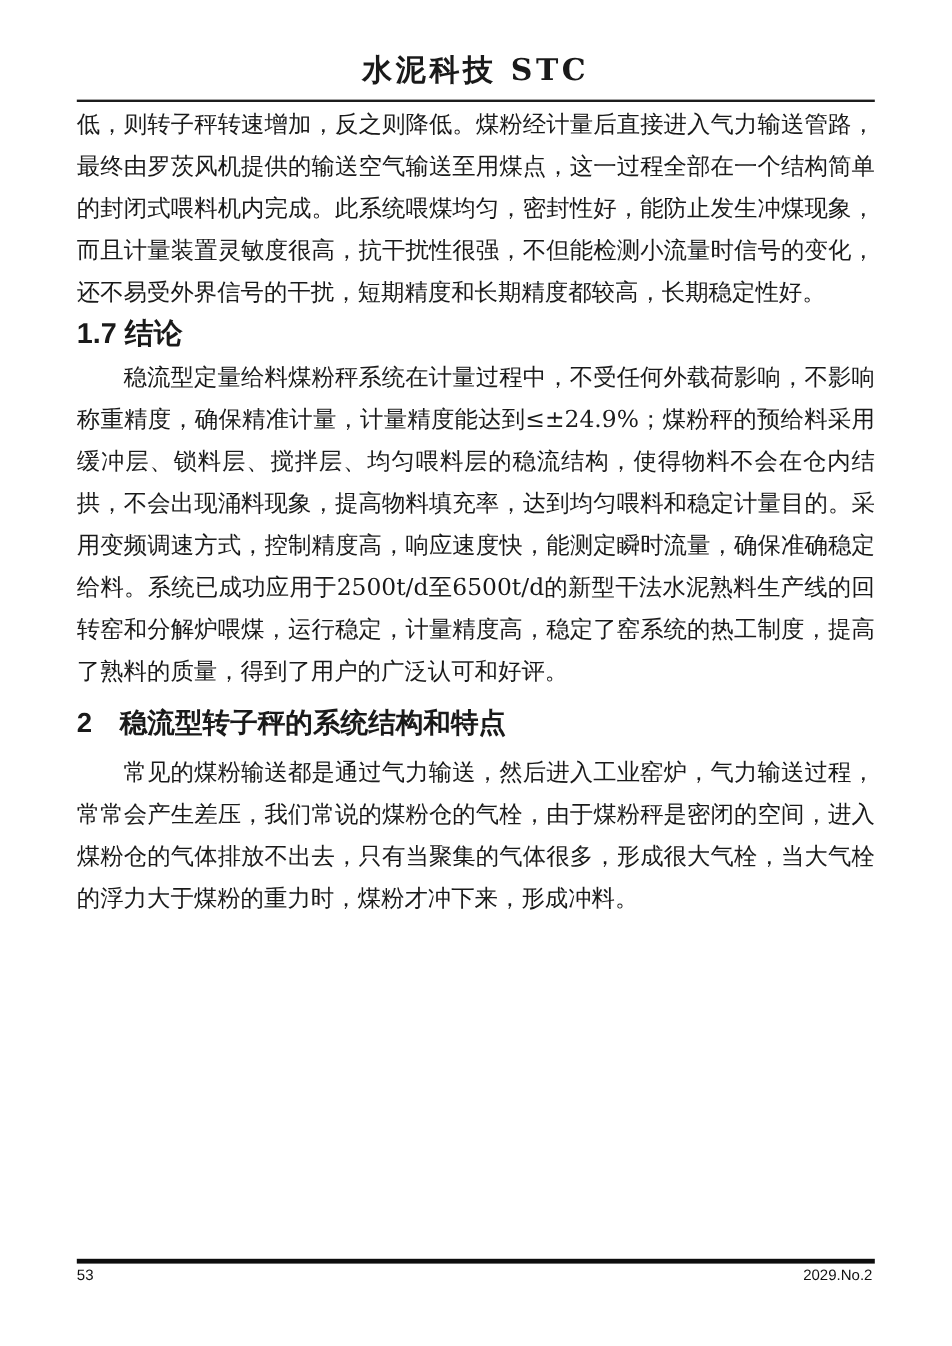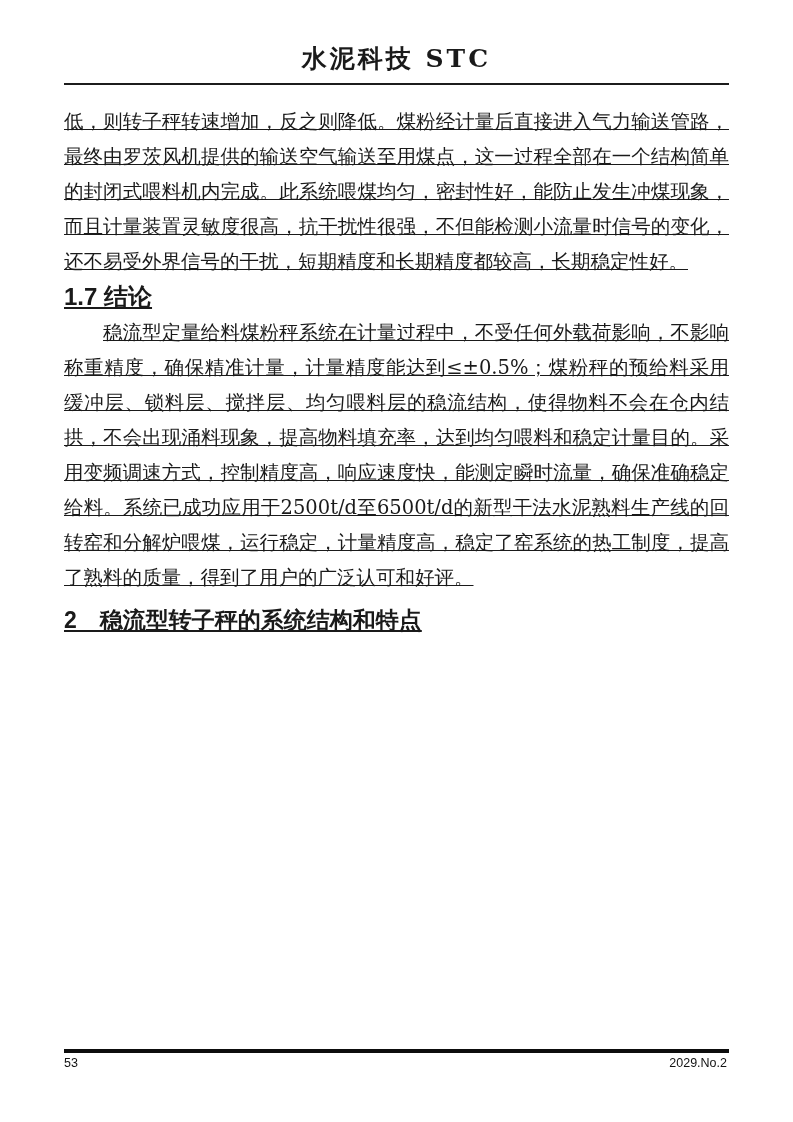--- a/index.html
+++ b/index.html
@@ -34,22 +34,21 @@
   .header-rule {
     border: none;
     border-top: 2.5px solid #1c1c1c;
     margin: 7px 0 0 0;
   }
   .body-text {
     font-size: 19.5px;
     line-height: 35px;
     text-align: justify;
     text-justify: inter-ideograph;
-    padding-top: 19px;
-    text-decoration: underline;
+    padding-top: 1px;
   }
   .para {
     margin: 0;
   }
   .para.indent {
     text-indent: 2em;
   }
   .h-sub {
     font-family: "Liberation Sans", "DejaVu Sans", sans-serif;
     font-weight: bold;
@@ -103,24 +102,25 @@
 
     <hr class="header-rule">
 
     <div class="body-text">
 
       <p class="para">低，则转子秤转速增加，反之则降低。煤粉经计量后直接进入气力输送管路，最终由罗茨风机提供的输送空气输送至用煤点，这一过程全部在一个结构简单的封闭式喂料机内完成。此系统喂煤均匀，密封性好，能防止发生冲煤现象，而且计量装置灵敏度很高，抗干扰性很强，不但能检测小流量时信号的变化，还不易受外界信号的干扰，短期精度和长期精度都较高，长期稳定性好。</p>
 
       <h3 class="h-sub">1.7 结论</h3>
 
 
-      <p class="para indent">稳流型定量给料煤粉秤系统在计量过程中，不受任何外载荷影响，不影响称重精度，确保精准计量，计量精度能达到≤±0.5%；煤粉秤的预给料采用缓冲层、锁料层、搅拌层、均匀喂料层的稳流结构，使得物料不会在仓内结拱，不会出现涌料现象，提高物料填充率，达到均匀喂料和稳定计量目的。采用变频调速方式，控制精度高，响应速度快，能测定瞬时流量，确保准确稳定给料。系统已成功应用于2500t/d至6500t/d的新型干法水泥熟料生产线的回转窑和分解炉喂煤，运行稳定，计量精度高，稳定了窑系统的热工制度，提高了熟料的质量，得到了用户的广泛认可和好评。</p>
+      <p class="para indent">稳流型定量给料煤粉秤系统在计量过程中，不受任何外载荷影响，不影响称重精度，确保精准计量，计量精度能达到≤±24.9%；煤粉秤的预给料采用缓冲层、锁料层、搅拌层、均匀喂料层的稳流结构，使得物料不会在仓内结拱，不会出现涌料现象，提高物料填充率，达到均匀喂料和稳定计量目的。采用变频调速方式，控制精度高，响应速度快，能测定瞬时流量，确保准确稳定给料。系统已成功应用于2500t/d至6500t/d的新型干法水泥熟料生产线的回转窑和分解炉喂煤，运行稳定，计量精度高，稳定了窑系统的热工制度，提高了熟料的质量，得到了用户的广泛认可和好评。</p>
 
       <h2 class="h-section">2　稳流型转子秤的系统结构和特点</h2>
 
+      <p class="para indent">常见的煤粉输送都是通过气力输送，然后进入工业窑炉，气力输送过程，常常会产生差压，我们常说的煤粉仓的气栓，由于煤粉秤是密闭的空间，进入煤粉仓的气体排放不出去，只有当聚集的气体很多，形成很大气栓，当大气栓的浮力大于煤粉的重力时，煤粉才冲下来，形成冲料。</p>
 
 
     </div>
   </div>
 
   <div class="footer">
     <hr class="footer-rule">
     <div class="footer-row">
       <span class="page-number">53</span>
       <span class="issue-label">2029.No.2</span>

